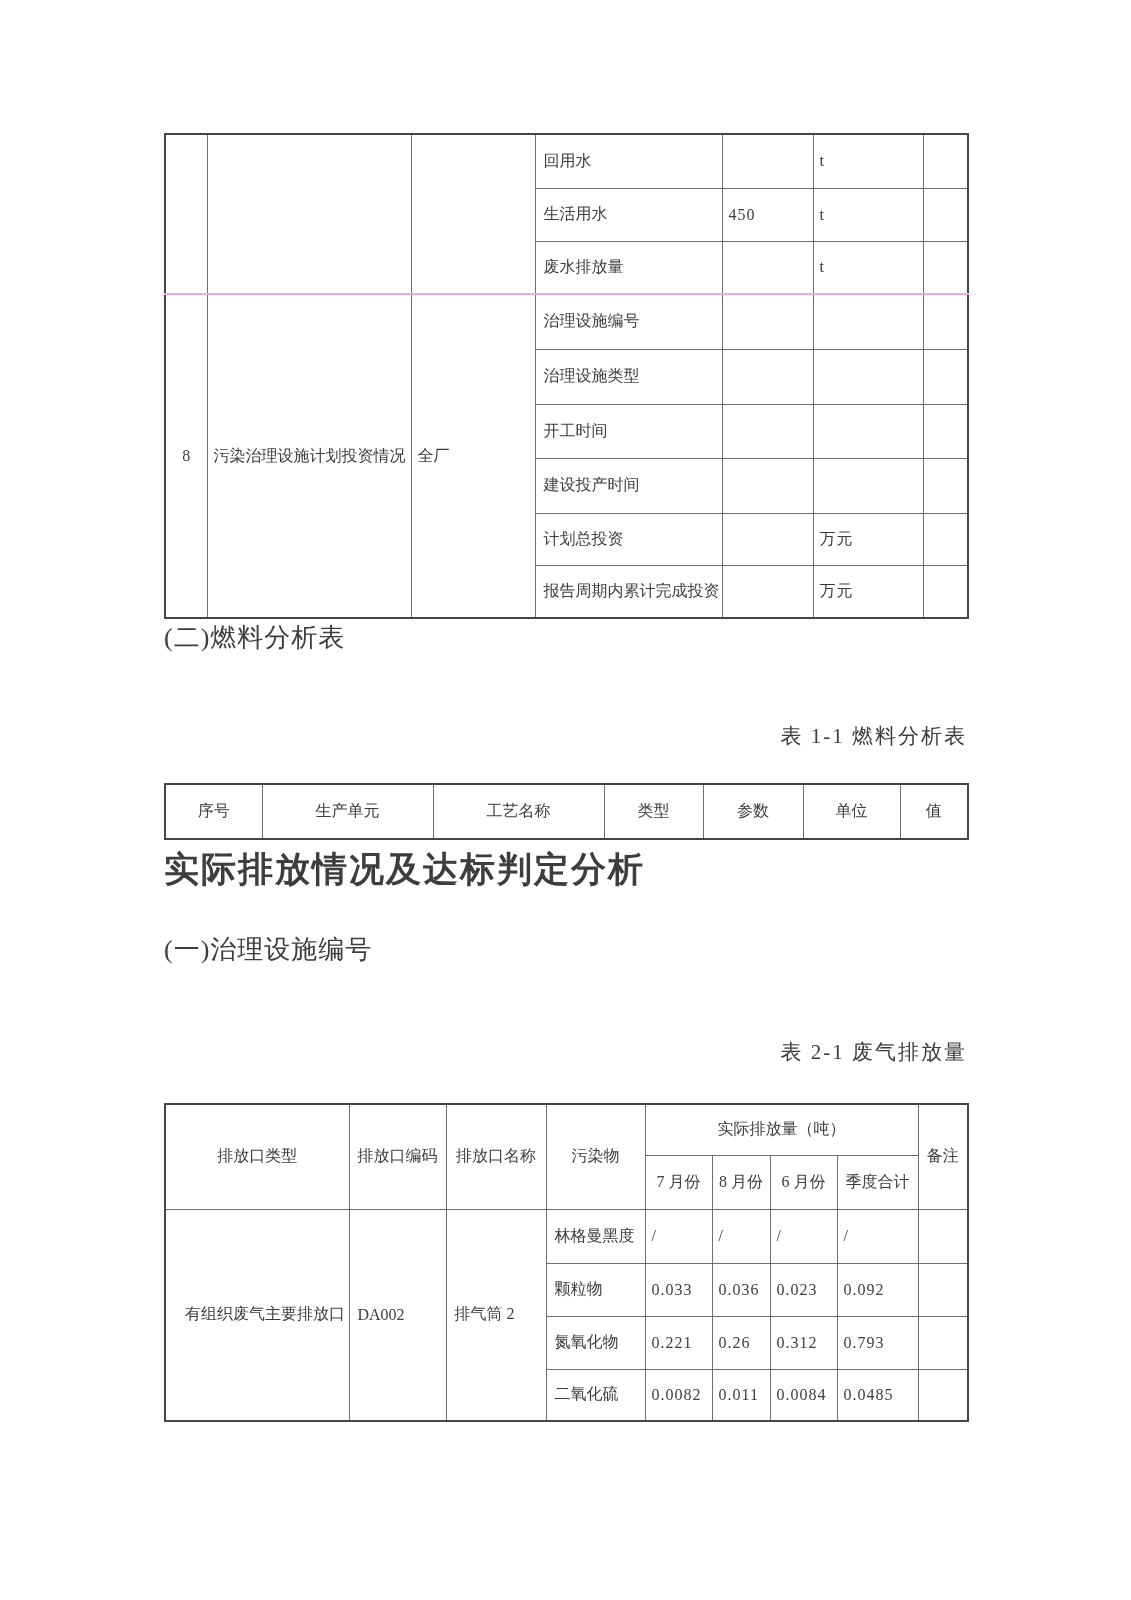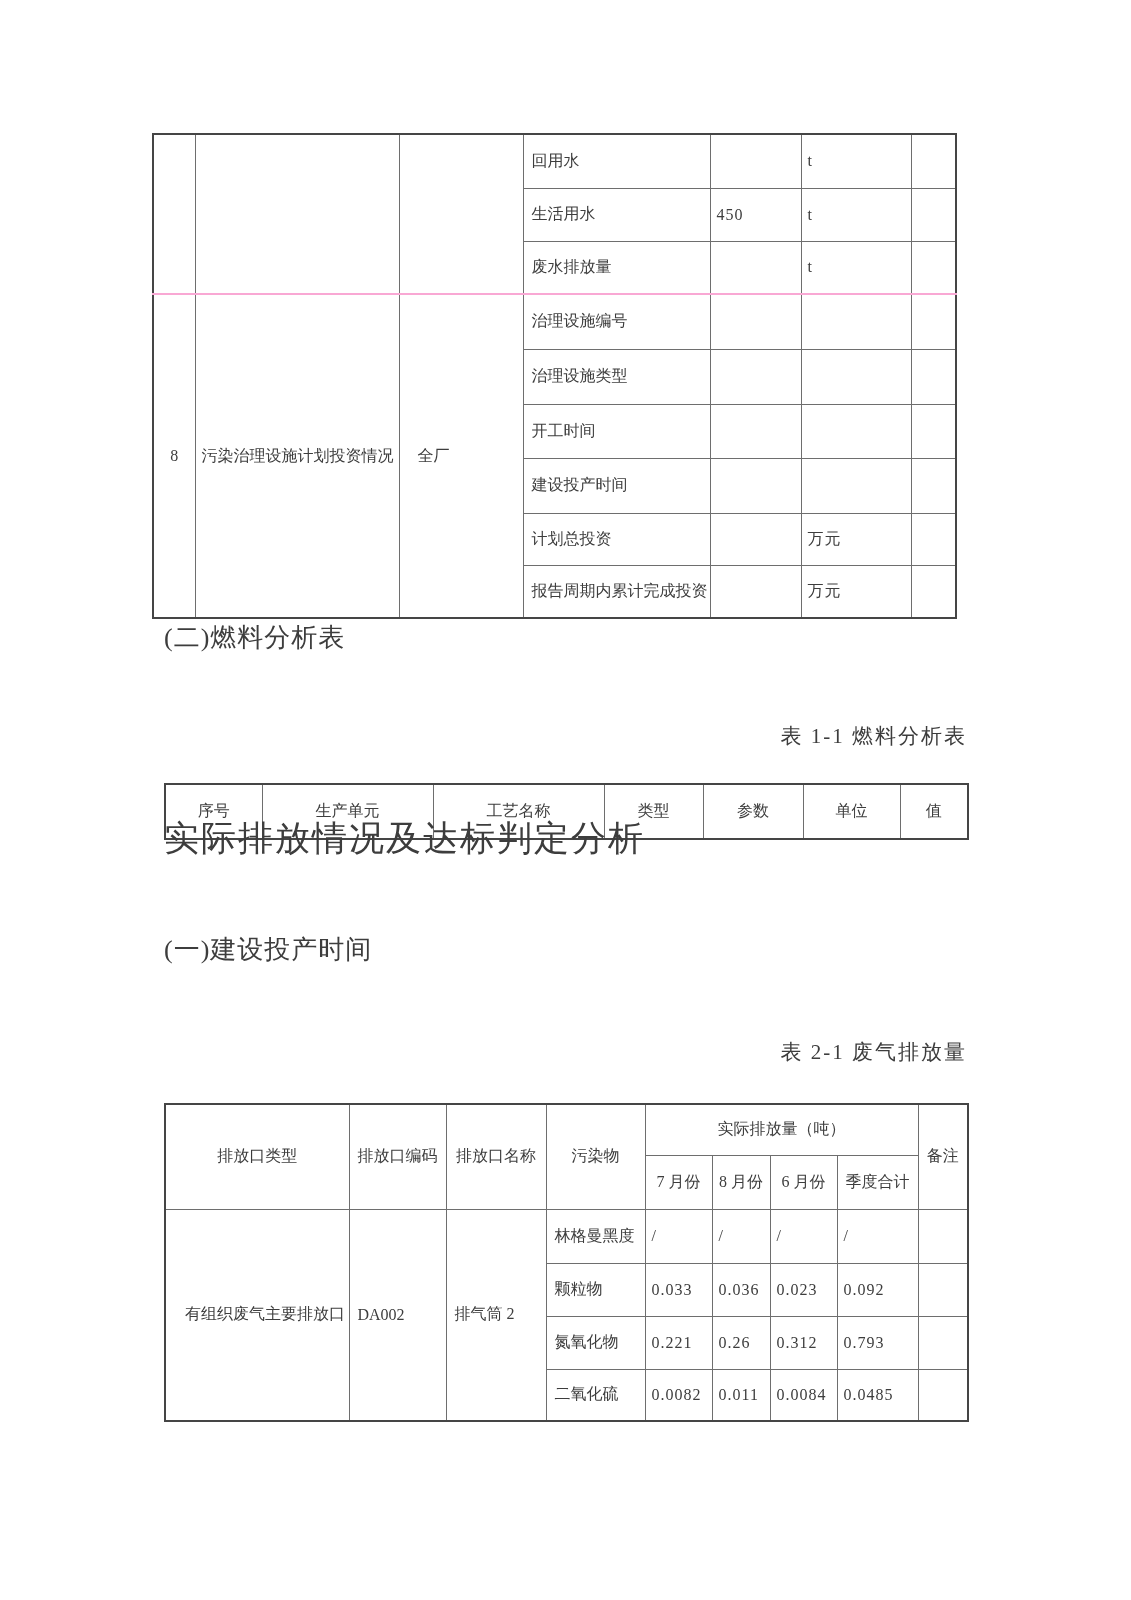--- a/index.html
+++ b/index.html
@@ -19,28 +19,28 @@
     padding:0 0 0 8px;
     text-align:left;
     overflow:hidden;
     white-space:nowrap;
   }
   .outer{border:2px solid #454545;}
   .thick-top td{border-top:2px solid #f9a8d4;}
   .center{text-align:center;padding:0 2px;}
   .head-cell{text-align:center;padding:0 2px;margin-top:40px;}
   
-  .top-table{position:absolute;left:152px;top:133px;}
+  .top-table{position:absolute;left:164px;top:133px;}
   .sec-heading{position:absolute;left:164px;font-size:26px;letter-spacing:1px;}
   .h2-1{top:620px;}
   .cap{position:absolute;left:164px;width:803px;text-align:right;font-size:21px;letter-spacing:2px;}
   .cap1{top:722px;}
   .cap2{top:1038px;}
   .fuel-table{position:absolute;left:164px;top:783px;}
-  .big-heading{position:absolute;left:164px;top:815px;font-size:35px;font-weight:normal;letter-spacing:2px;}
+  .big-heading{position:absolute;left:164px;top:846px;font-size:35px;font-weight:bold;letter-spacing:2px;}
   .sub-heading{top:932px;}
   .emis-table{position:absolute;left:164px;top:1103px;}
   .num{padding-left:6px;letter-spacing:1px;}
 </style>
 </head>
 <body>
 
 <div class="doc">
 
   <table class="top-table outer">
@@ -71,21 +71,21 @@
     </tr>
     <tr style="height:53px">
       <td>废水排放量</td>
       <td class="num"></td>
       <td class="num">t</td>
       <td></td>
     </tr>
     <tr style="height:55px" class="thick-top">
       <td rowspan="6" class="center">8</td>
       <td rowspan="6" style="padding-left:6px">污染治理设施计划投资情况</td>
-      <td rowspan="6" style="padding-left:18px">全厂</td>
+      <td rowspan="6" style="padding-left:6px">全厂</td>
       <td>治理设施编号</td>
       <td class="num"></td>
       <td class="num"></td>
       <td></td>
     </tr>
     <tr style="height:55px">
       <td>治理设施类型</td>
       <td class="num"></td>
       <td class="num"></td>
       <td></td>
@@ -137,21 +137,21 @@
       <th class="head-cell">工艺名称</th>
       <th class="head-cell">类型</th>
       <th class="head-cell">参数</th>
       <th class="head-cell">单位</th>
       <th class="head-cell">值</th>
     </tr>
   </tbody>
     </table>
 
   <div class="big-heading">实际排放情况及达标判定分析</div>
-  <div class="sec-heading sub-heading">(一)建设投产时间</div>
+  <div class="sec-heading sub-heading">(一)治理设施编号</div>
   <div class="cap cap2">表 2-1 废气排放量</div>
 
   <table class="emis-table outer">
     <colgroup>
       <col style="width:184px">
         <col style="width:97px">
         <col style="width:100px">
         <col style="width:99px">
       <col style="width:67px">
         <col style="width:58px">

